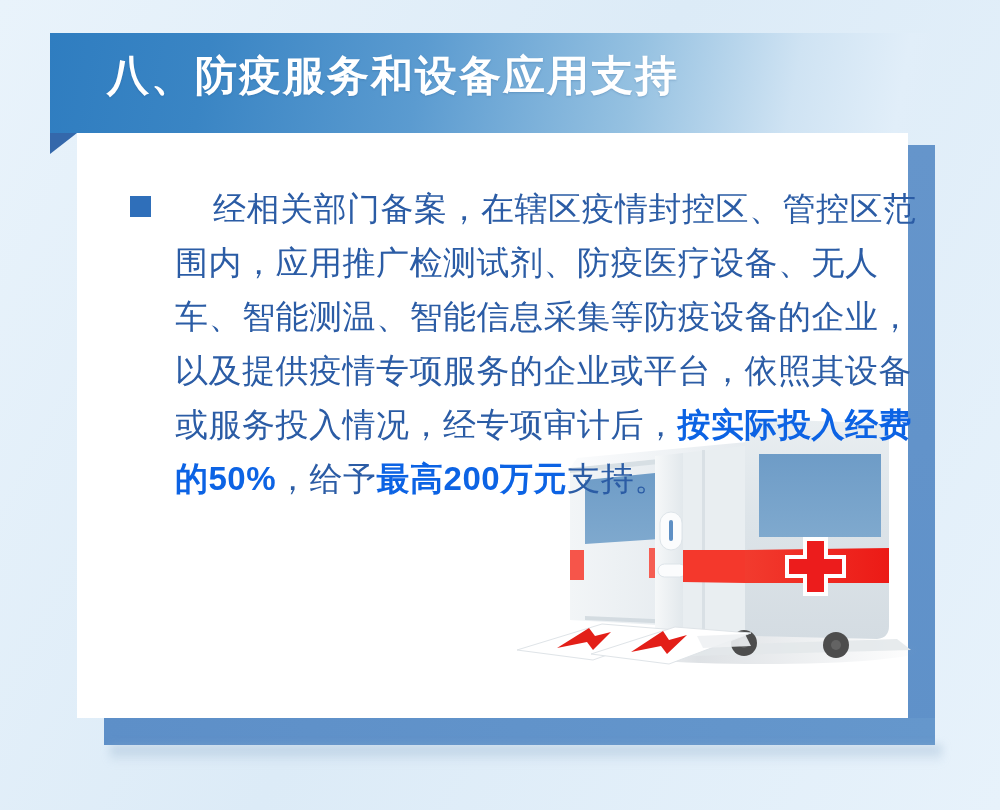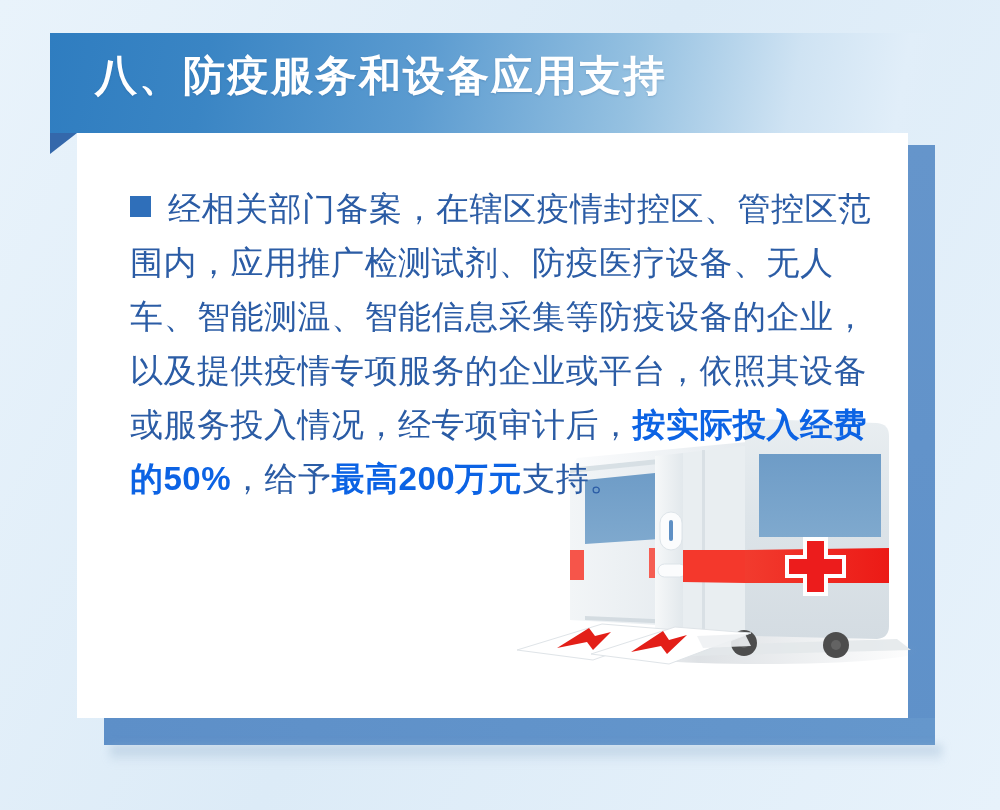--- a/index.html
+++ b/index.html
@@ -75,21 +75,21 @@
   }
   #banner-fold {
     position: absolute;
     left: 50px; top: 133px;
     width: 0; height: 0;
     border-left: 27px solid #3468ab;
     border-bottom: 21px solid transparent;
   }
   #banner-title {
     position: absolute;
-    left: 95px;
+    left: 107px;
     top: 50px;
     font-size: 42px;
     font-weight: bold;
     color: #ffffff;
     letter-spacing: 2px;
     line-height: 52px;
     white-space: nowrap;
     text-shadow: 0 1px 2px rgba(30,80,130,.25);
   }
 
@@ -242,16 +242,16 @@
       <g>
         <path d="M94 256 L178 229 L254 235 L172 266 Z" fill="#ffffff" stroke="#dfe4e8" stroke-width="1"></path>
         <path d="M134 254 L166 233 L172 242 L190 237 L170 256 L164 248 Z" fill="#e31f18"></path>
       </g>
       <path d="M200 238 L248 236 L254 248 L206 250 Z" fill="#eef1f3" opacity=".9"></path>
     </svg>
   </div>
 
   <div id="body-block">
     <div id="bullet-square" style="background: rgb(47, 111, 186);"></div>
-    <div id="paragraph" class="nosel" style="color: rgb(43, 92, 165);"><span>经相关部门备案，在辖区疫情封控区、管控区范围内，应用推广检测试剂、防疫医疗设备、无人车、智能测温、智能信息采集等防疫设备的企业，以及提供疫情专项服务的企业或平台，依照其设备或服务投入情况，经专项审计后，</span><span class="hl" style="color: rgb(12, 99, 228);">按实际投入经费的50%</span><span>，给予</span><span class="hl" style="color: rgb(12, 99, 228);">最高200万元</span><span>支持。</span></div>
+    <div id="paragraph" class="nosel" style="color: rgb(43, 92, 165); margin-left: 45px;"><span>经相关部门备案，在辖区疫情封控区、管控区范围内，应用推广检测试剂、防疫医疗设备、无人车、智能测温、智能信息采集等防疫设备的企业，以及提供疫情专项服务的企业或平台，依照其设备或服务投入情况，经专项审计后，</span><span class="hl" style="color: rgb(12, 99, 228);">按实际投入经费的50%</span><span>，给予</span><span class="hl" style="color: rgb(12, 99, 228);">最高200万元</span><span>支持。</span></div>
   </div>
 
 </div>
 
 </body></html>

